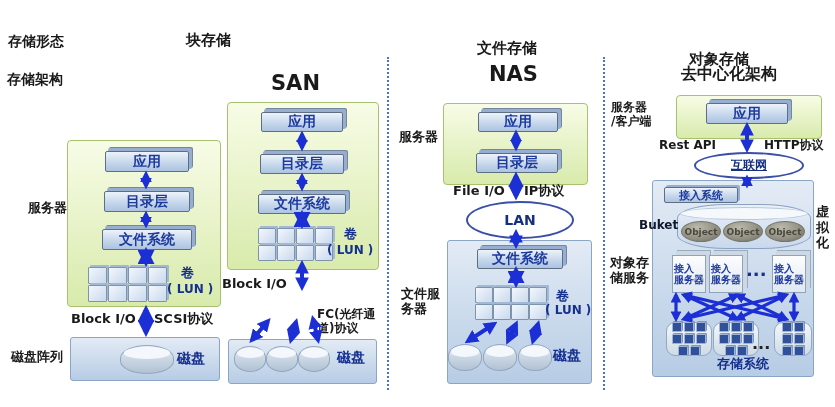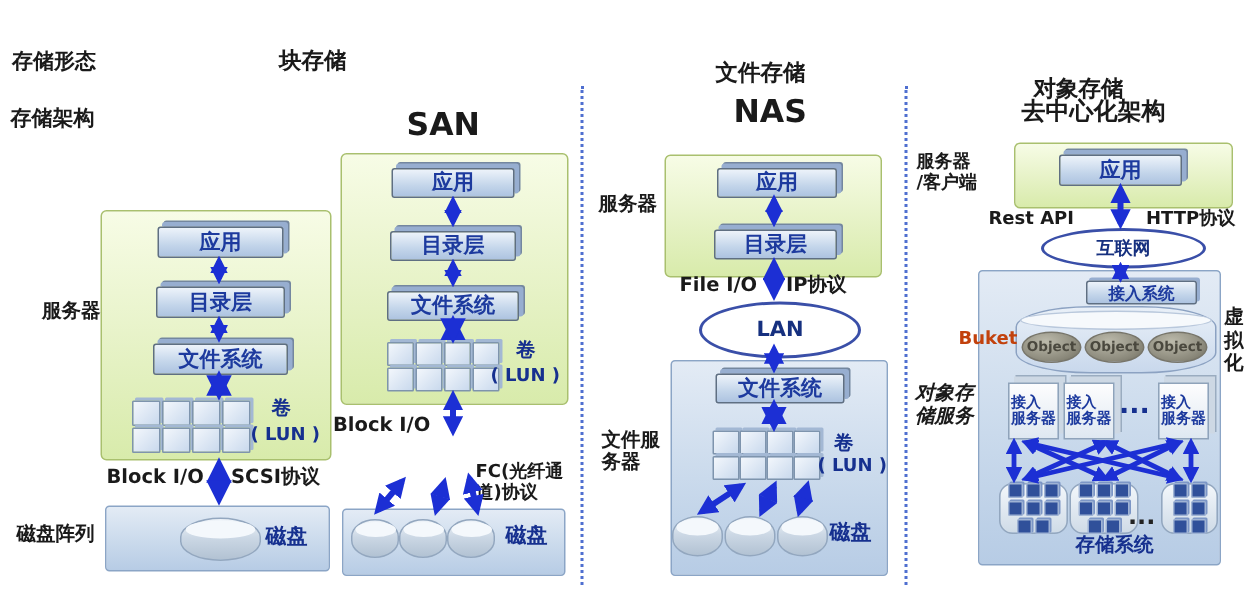--- a/index.html
+++ b/index.html
@@ -1,20 +1,20 @@
 <!DOCTYPE html>
 <html><head>
 <meta charset="utf-8">
 <style>
   html,body{margin:0;padding:0;background:#fff;}
   #canvas{position:relative;width:835px;height:407px;background:#fff;overflow:hidden;
           font-family:"DejaVu Sans","Liberation Sans",sans-serif;}
   .lbl{position:absolute;font-weight:bold;color:#1a1a1a;white-space:pre-line;line-height:1.15;}
   .navy{color:#16308f;}
-  .gray{color:#c2410c;}
+  .gray{color:#0f172a;}
   .greenbox{position:absolute;background:linear-gradient(180deg,#f7fce6 0%,#e6f2c6 55%,#d8ebab 100%);
             border:1px solid #a9c06e;border-radius:4px;}
   .bluebox{position:absolute;background:linear-gradient(180deg,#e3ebf5 0%,#cadaec 55%,#b7cce5 100%);
            border:1px solid #8ba5c6;border-radius:3px;}
   .bar{position:absolute;display:flex;align-items:center;justify-content:center;
        background:linear-gradient(180deg,#edf3fa 0%,#c3d5ea 60%,#adc3e0 100%);
        border:1px solid #5f6f82;border-radius:2px;
        box-shadow:3px -3px 0 #97aed0,4px -4px 0 #74879f;
        color:#1d3a9e;font-weight:bold;font-size:14px;}
   .bar-sm{box-shadow:2px -2px 0 #97aed0;font-size:11px;}
@@ -134,32 +134,32 @@
   <div class="lbl navy" style="left:553px;top:347px;font-size:14px;">磁盘</div>
   <div class="lbl" style="left:401px;top:287px;font-size:13px;">文件服
 务器</div>
 
   <div class="greenbox" style="left:676px;top:95px;width:144px;height:42px;"></div>
   <div class="bar" style="left:706px;top:103px;width:80px;height:19px;">应用</div>
   <div class="lbl" style="left:611px;top:101px;font-size:12px;">服务器
 /客户端</div>
   <div class="lbl" style="left:659px;top:139px;font-size:12px;">Rest API</div>
   <div class="lbl" style="left:764px;top:139px;font-size:12px;">HTTP协议</div>
-  <div class="ellipse" style="left:694px;top:152px;width:106px;height:23px;font-size:12px;">互联网</div>
+  <div class="ellipse" style="left:694px;top:152px;width:106px;height:23px;font-size:12px;text-decoration:underline;">互联网</div>
   <div class="bluebox" style="left:652px;top:180px;width:160px;height:195px;"></div>
-  <div class="bar bar-sm" style="left:724px;top:187px;width:72px;height:14px;">接入系统</div>
+  <div class="bar bar-sm" style="left:664px;top:187px;width:72px;height:14px;">接入系统</div>
   <div class="bucket-cyl" style="left:677px;top:204px;width:132px;height:43px;"></div>
   <div class="lbl gray" style="left:639px;top:219px;font-size:12px;">Buket</div>
   <div class="obj-ellipse" style="left:681px;top:221px;width:38px;height:19px;">Object</div>
   <div class="obj-ellipse" style="left:723px;top:221px;width:38px;height:19px;">Object</div>
   <div class="obj-ellipse" style="left:765px;top:221px;width:38px;height:19px;">Object</div>
   <div class="lbl" style="left:816px;top:204px;font-size:13px;line-height:1.2;">虚
 拟
 化</div>
-  <div class="lbl" style="left:610px;top:256px;font-size:13px;font-style:italic;">对象存
+  <div class="lbl" style="left:610px;top:256px;font-size:13px;">对象存
 储服务</div>
   <div class="server-cube" style="left:672px;top:255px;width:32px;height:36px;">接入
 服务器</div>
   <div class="server-cube" style="left:709px;top:255px;width:32px;height:36px;">接入
 服务器</div>
   <div class="server-cube" style="left:772px;top:255px;width:32px;height:36px;">接入
 服务器</div>
   <div class="lbl navy" style="left:746px;top:260px;font-size:18px;">...</div>
   <div class="grid-box" style="left:666px;top:322px;width:46px;height:34px;">
     <div class="grid-cube"></div>

